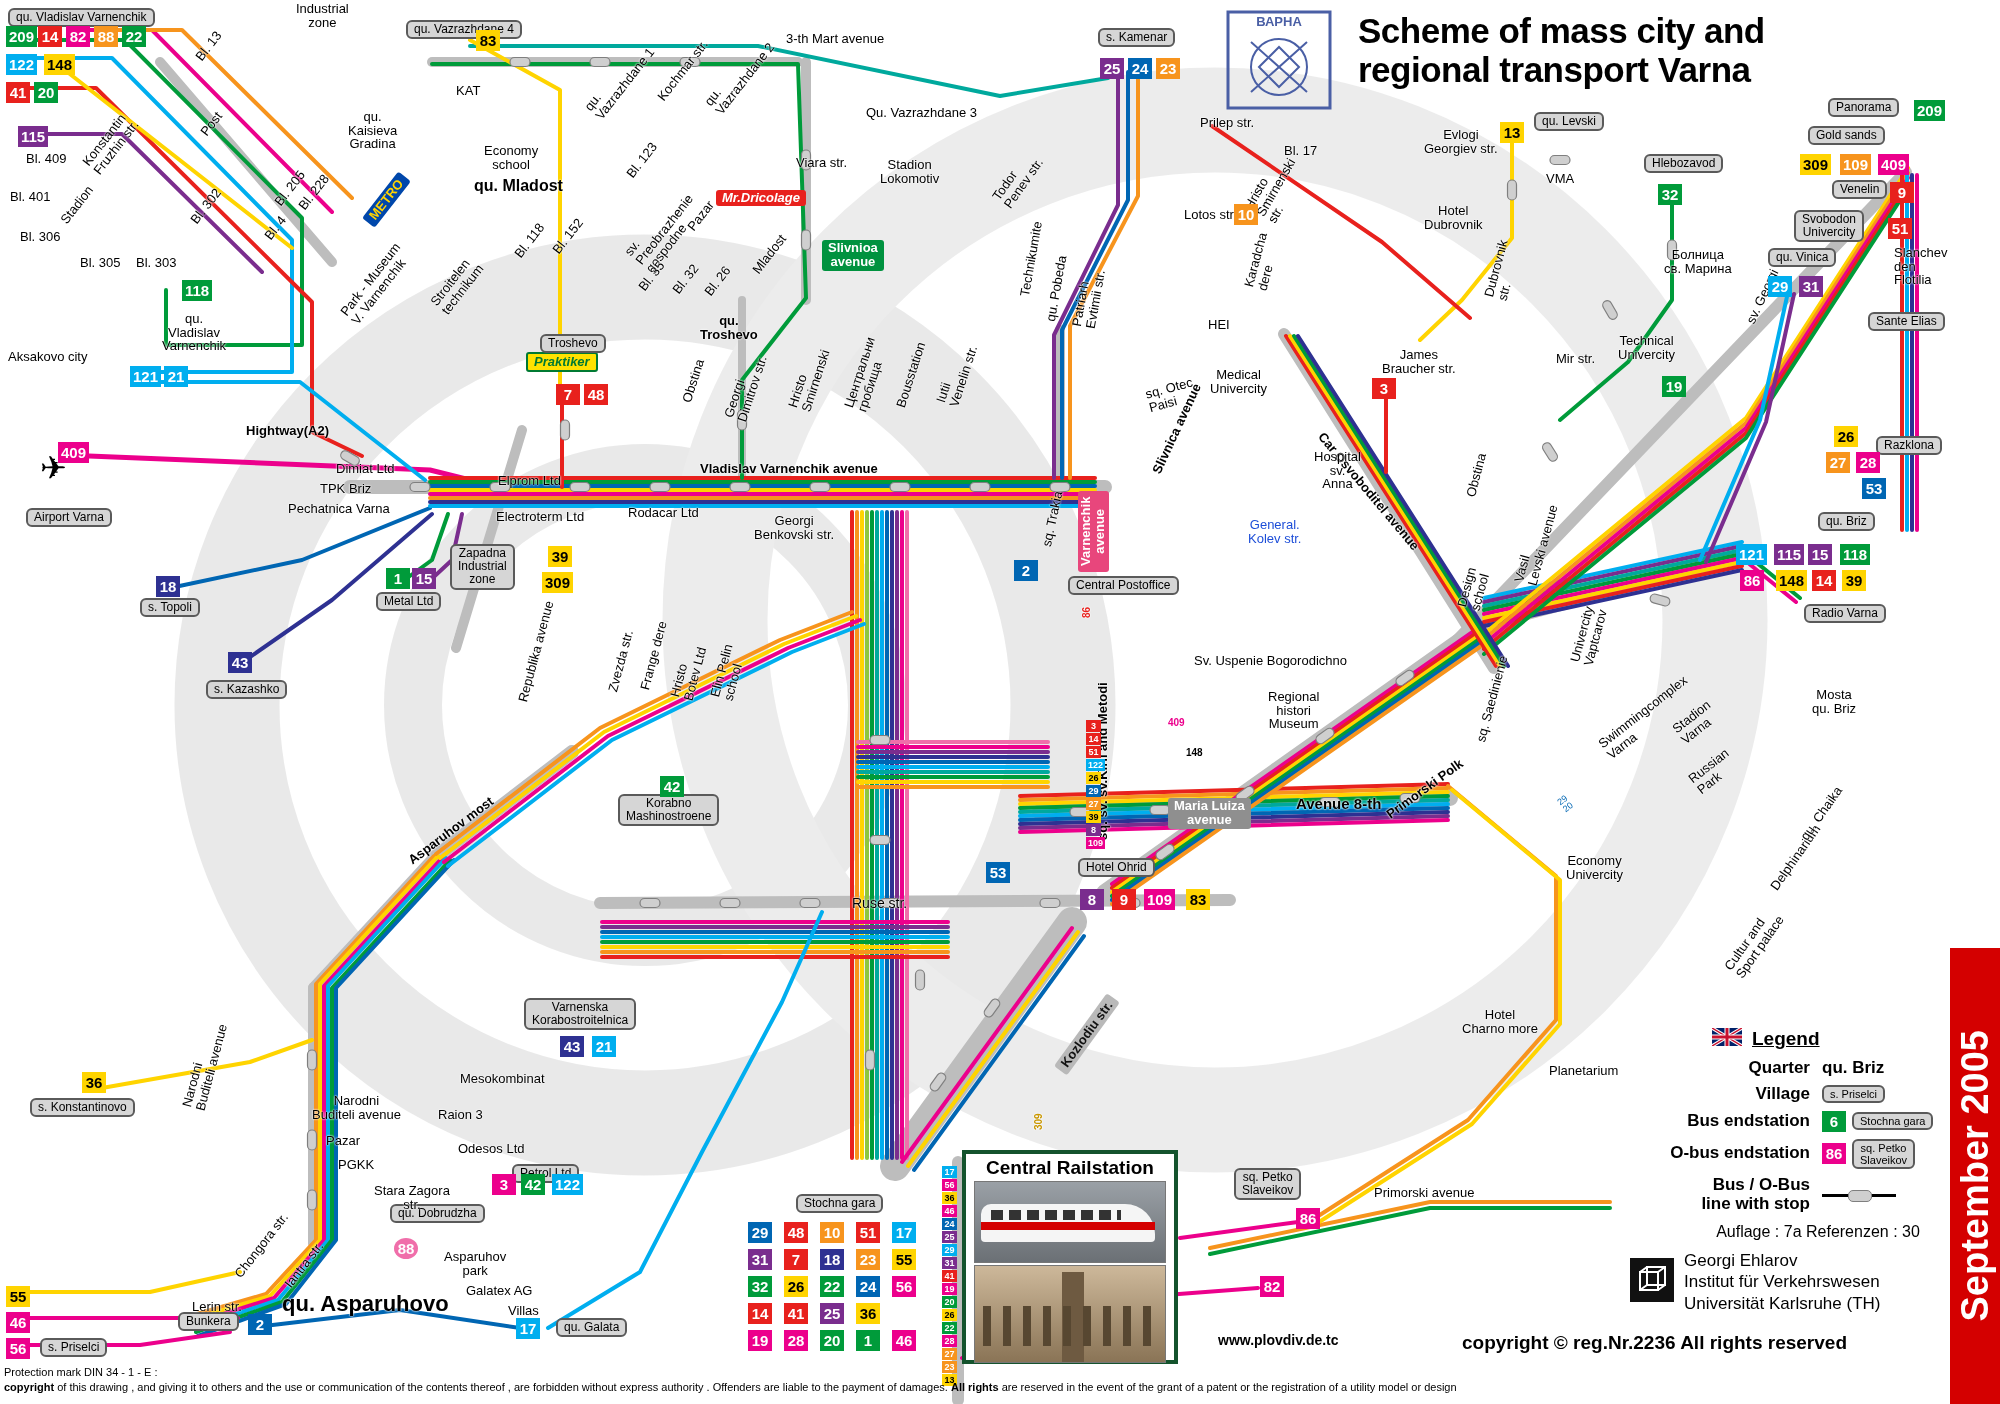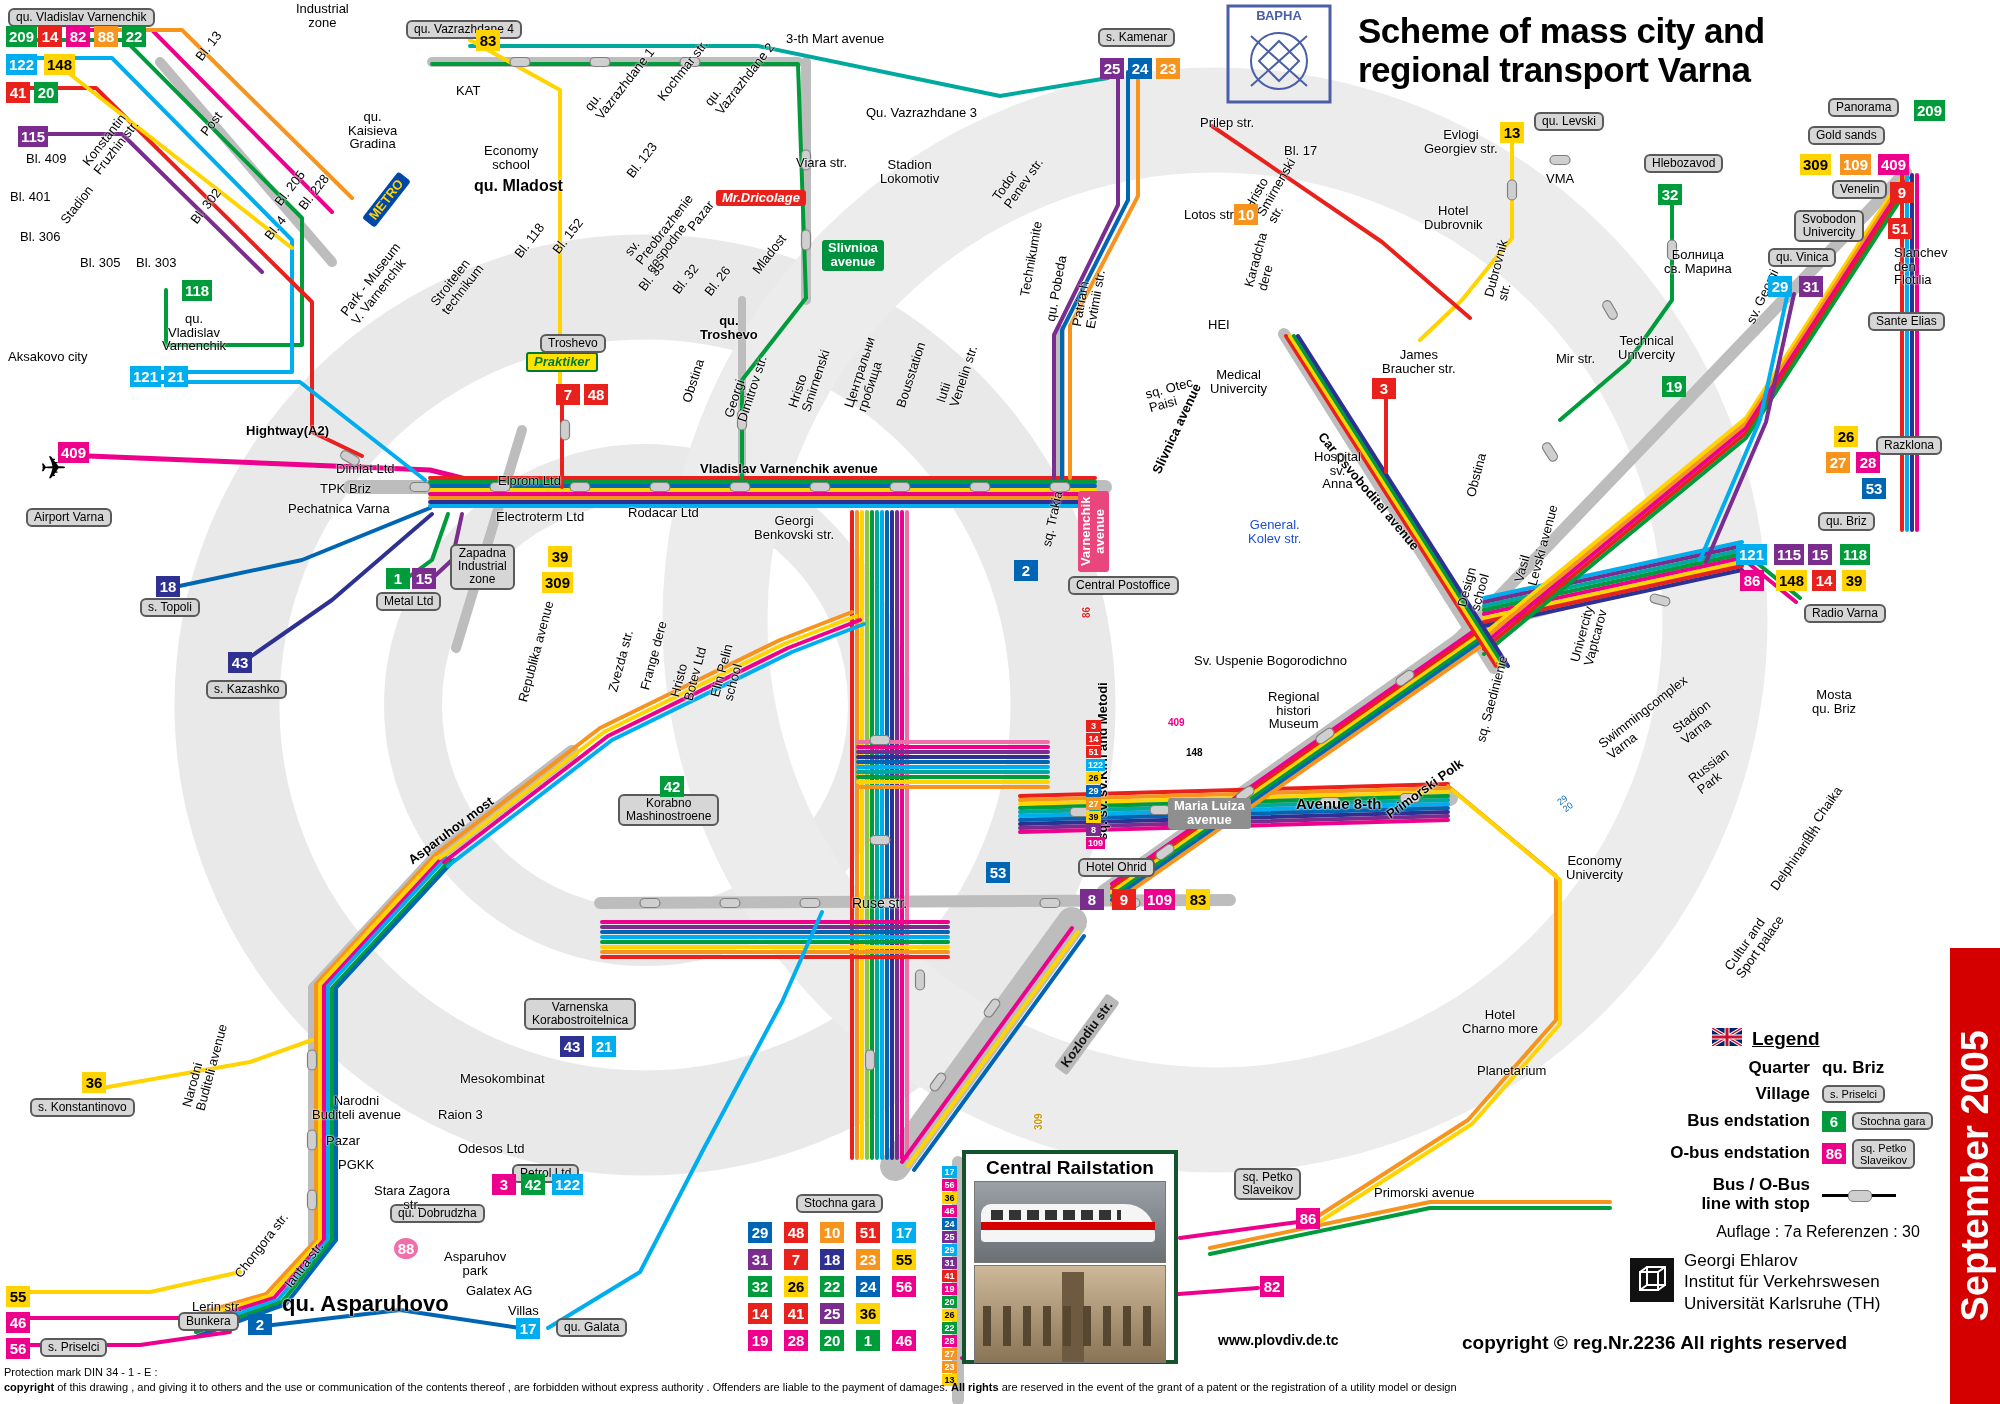--- a/index.html
+++ b/index.html
@@ -23,21 +23,21 @@
   .lbl{position:absolute;font-size:13px;line-height:1.05;white-space:pre-line;
        transform-origin:left top;text-shadow:0 0 2px #fff,0 0 2px #fff;}
   
   .special{position:absolute;padding:1px 6px;font-size:13px;font-weight:700;border-radius:3px;
            white-space:pre-line;text-align:center;line-height:1.1;transform-origin:left top;}
   .station{fill:#cfcfcf;stroke:#7f7f7f;stroke-width:1.2;}
   
   .map-title{position:absolute;left:1358px;top:12px;width:630px;font-size:35px;font-weight:700;
              line-height:1.1;letter-spacing:-0.5px;}
   
-  .emblem{position:absolute;left:1226px;top:4px;width:118px;height:100px;}
+  .emblem{position:absolute;left:1226px;top:10px;width:118px;height:100px;}
   
   .date-banner{position:absolute;right:0;top:948px;width:50px;height:456px;background:#d40000;
                display:flex;align-items:center;justify-content:center;}
   .date-banner span{writing-mode:vertical-rl;transform:rotate(180deg);color:#fff;font-weight:700;
                     font-size:38px;white-space:nowrap;}
   
   .legend{position:absolute;left:1642px;top:1028px;width:352px;}
   .legend-title-row{display:flex;align-items:center;gap:10px;margin-left:70px;margin-bottom:8px;}
   .legend-title{font-size:19px;font-weight:700;text-decoration:underline;}
   .legend-grid{display:grid;grid-template-columns:168px 1fr;column-gap:12px;row-gap:7px;align-items:center;}
@@ -448,21 +448,21 @@
       <div class="lbl" style="left: 1194px; top: 654px;">Sv. Uspenie Bogorodichno</div>
       <div class="lbl" style="left: 1268px; top: 690px; text-align: center;">Regional
 histori
 Museum</div>
       <div class="lbl" style="left: 1096px; top: 840px; font-weight: 700; transform: rotate(-90deg);">sq. sv. sv.Kiril and Metodi</div>
       <div class="lbl" style="left: 1296px; top: 796px; font-size: 15px; font-weight: 700;">Avenue 8-th</div>
       <div class="lbl" style="left: 1384px; top: 810px; font-weight: 700; transform: rotate(-36deg);">Primorski Polk</div>
       <div class="lbl" style="left: 852px; top: 896px; font-size: 14px; font-weight: 400;">Ruse str.</div>
       <div class="lbl" style="left: 1462px; top: 1008px; text-align: center;">Hotel
 Charno more</div>
-      <div class="lbl" style="left: 1448px; top: 1064px; padding-left: 29px;">Planetarium</div>
+      <div class="lbl" style="left: 1520px; top: 1064px; padding-left: 29px;">Planetarium</div>
       <div class="lbl" style="left: 1566px; top: 854px; text-align: center;">Economy
 Univercity</div>
       <div class="lbl" style="left: 1722px; top: 965px; transform: rotate(-55deg);">Cultur and
 Sport palace</div>
       <div class="lbl" style="left: 1768px; top: 885px; transform: rotate(-55deg);">Delphinarium</div>
       <div class="lbl" style="left: 1798px; top: 835px; transform: rotate(-55deg);">qu. Chaika</div>
       <div class="lbl" style="left: 1686px; top: 775px; transform: rotate(-38deg);">Russian
 Park</div>
       <div class="lbl" style="left: 1670px; top: 725px; transform: rotate(-38deg);">Stadion
 Varna</div>

